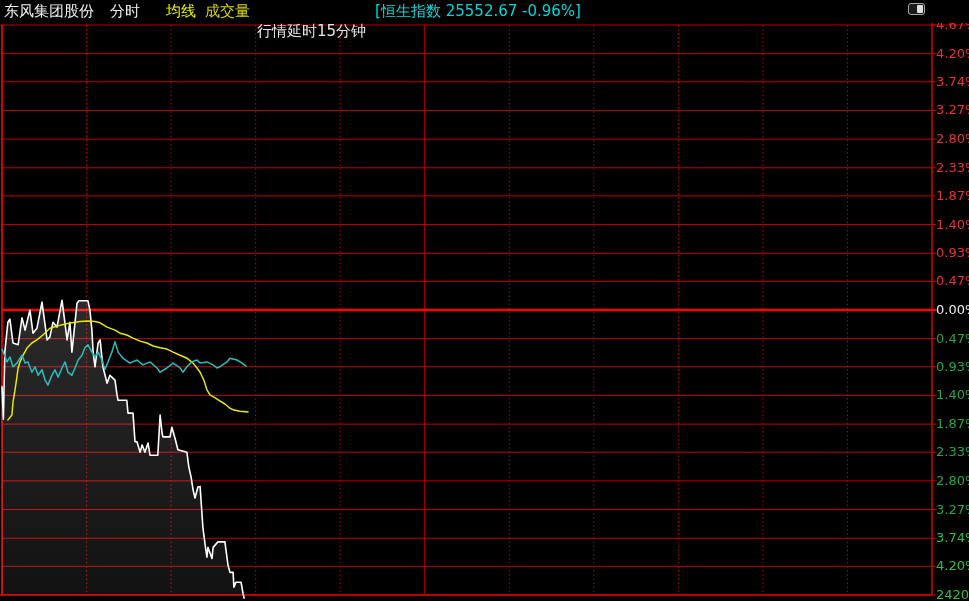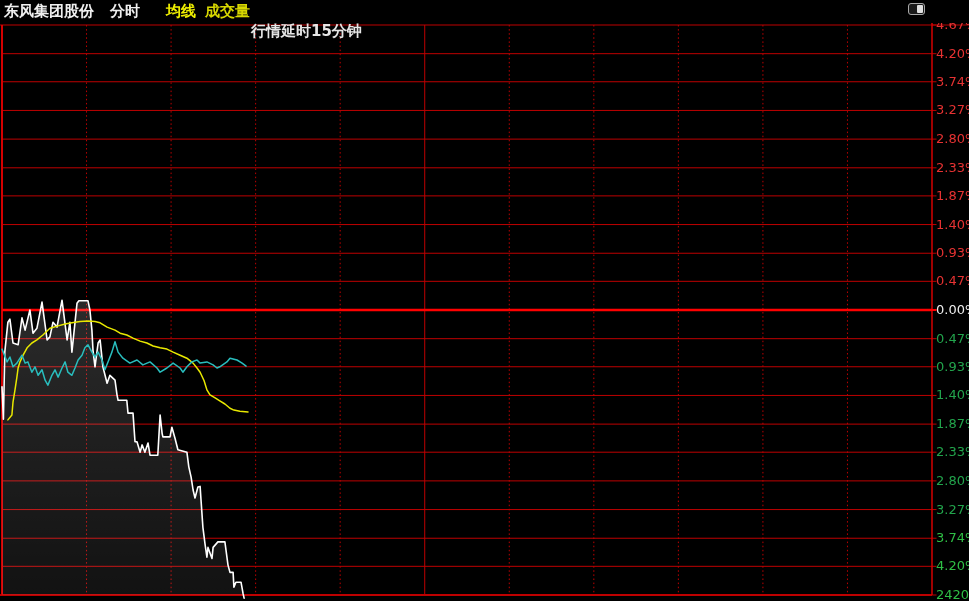--- a/index.html
+++ b/index.html
@@ -1,43 +1,44 @@
 <!DOCTYPE html>
 <html><head>
 <meta charset="utf-8">
 <style>
   html,body{margin:0;padding:0;background:#000;}
   body{width:969px;height:601px;overflow:hidden;font-family:"DejaVu Sans","Liberation Sans",sans-serif;}
   #stage{position:relative;width:969px;height:601px;background:#000;}
   .header{position:absolute;left:0;top:0;width:969px;height:23px;display:flex;align-items:center;
           font-size:15px;white-space:nowrap;z-index:5;background:#000;}
-  .header span{display:inline-block;font-weight:bold;}
+  .header span{display:inline-block;}
   #h-stock{margin-left:4px;margin-right:16px;}
   #h-min{margin-right:9px;text-align:center;}
   #h-avg{margin-right:9px;margin-left:17px;}
-  #h-vol{margin-right:1px;}
+  #h-vol{margin-right:7px;}
   #h-delay{margin-right:9px;margin-top:40px;}
   #panel-icon{position:absolute;top:3px;right:44px;width:15px;height:10px;border:1px solid #a8a8a8;
               border-radius:3px;z-index:6;background:#1a1a1a;}
   #panel-icon .half{position:absolute;right:1px;top:1px;bottom:1px;width:6px;background:#e0e0e0;border-radius:1px;}
   #chart{position:absolute;left:0;top:0;z-index:1;}
   .axlbl{position:absolute;left:936px;width:33px;font-size:13px;line-height:16px;text-align:left;z-index:4;
          letter-spacing:0px;}
 </style>
 </head>
 <body>
 
 <div id="stage">
 
   <div class="header">
     <span id="h-stock" style="color: rgb(240, 240, 240);">东风集团股份</span>
     <span id="h-min" style="color: rgb(240, 240, 240);">分时</span>
     <span id="h-avg" style="color: rgb(240, 240, 0);">均线</span>
     <span id="h-vol" style="color: rgb(216, 216, 0);">成交量</span>
     <span id="h-delay" style="color: rgb(230, 230, 230);">行情延时15分钟</span>
+    <span id="h-index" style="color: rgb(0, 216, 216);">[恒生指数 25552.67 -0.96%]</span>
   </div>
 
   <div id="panel-icon">
     <div class="half"></div>
   </div>
 
   <svg id="chart" width="969" height="601">
       <defs>
         <linearGradient id="areaGrad" x1="0" y1="0" x2="0" y2="1">
           <stop offset="0" stop-color="rgba(255,255,255,0.17)"></stop>

